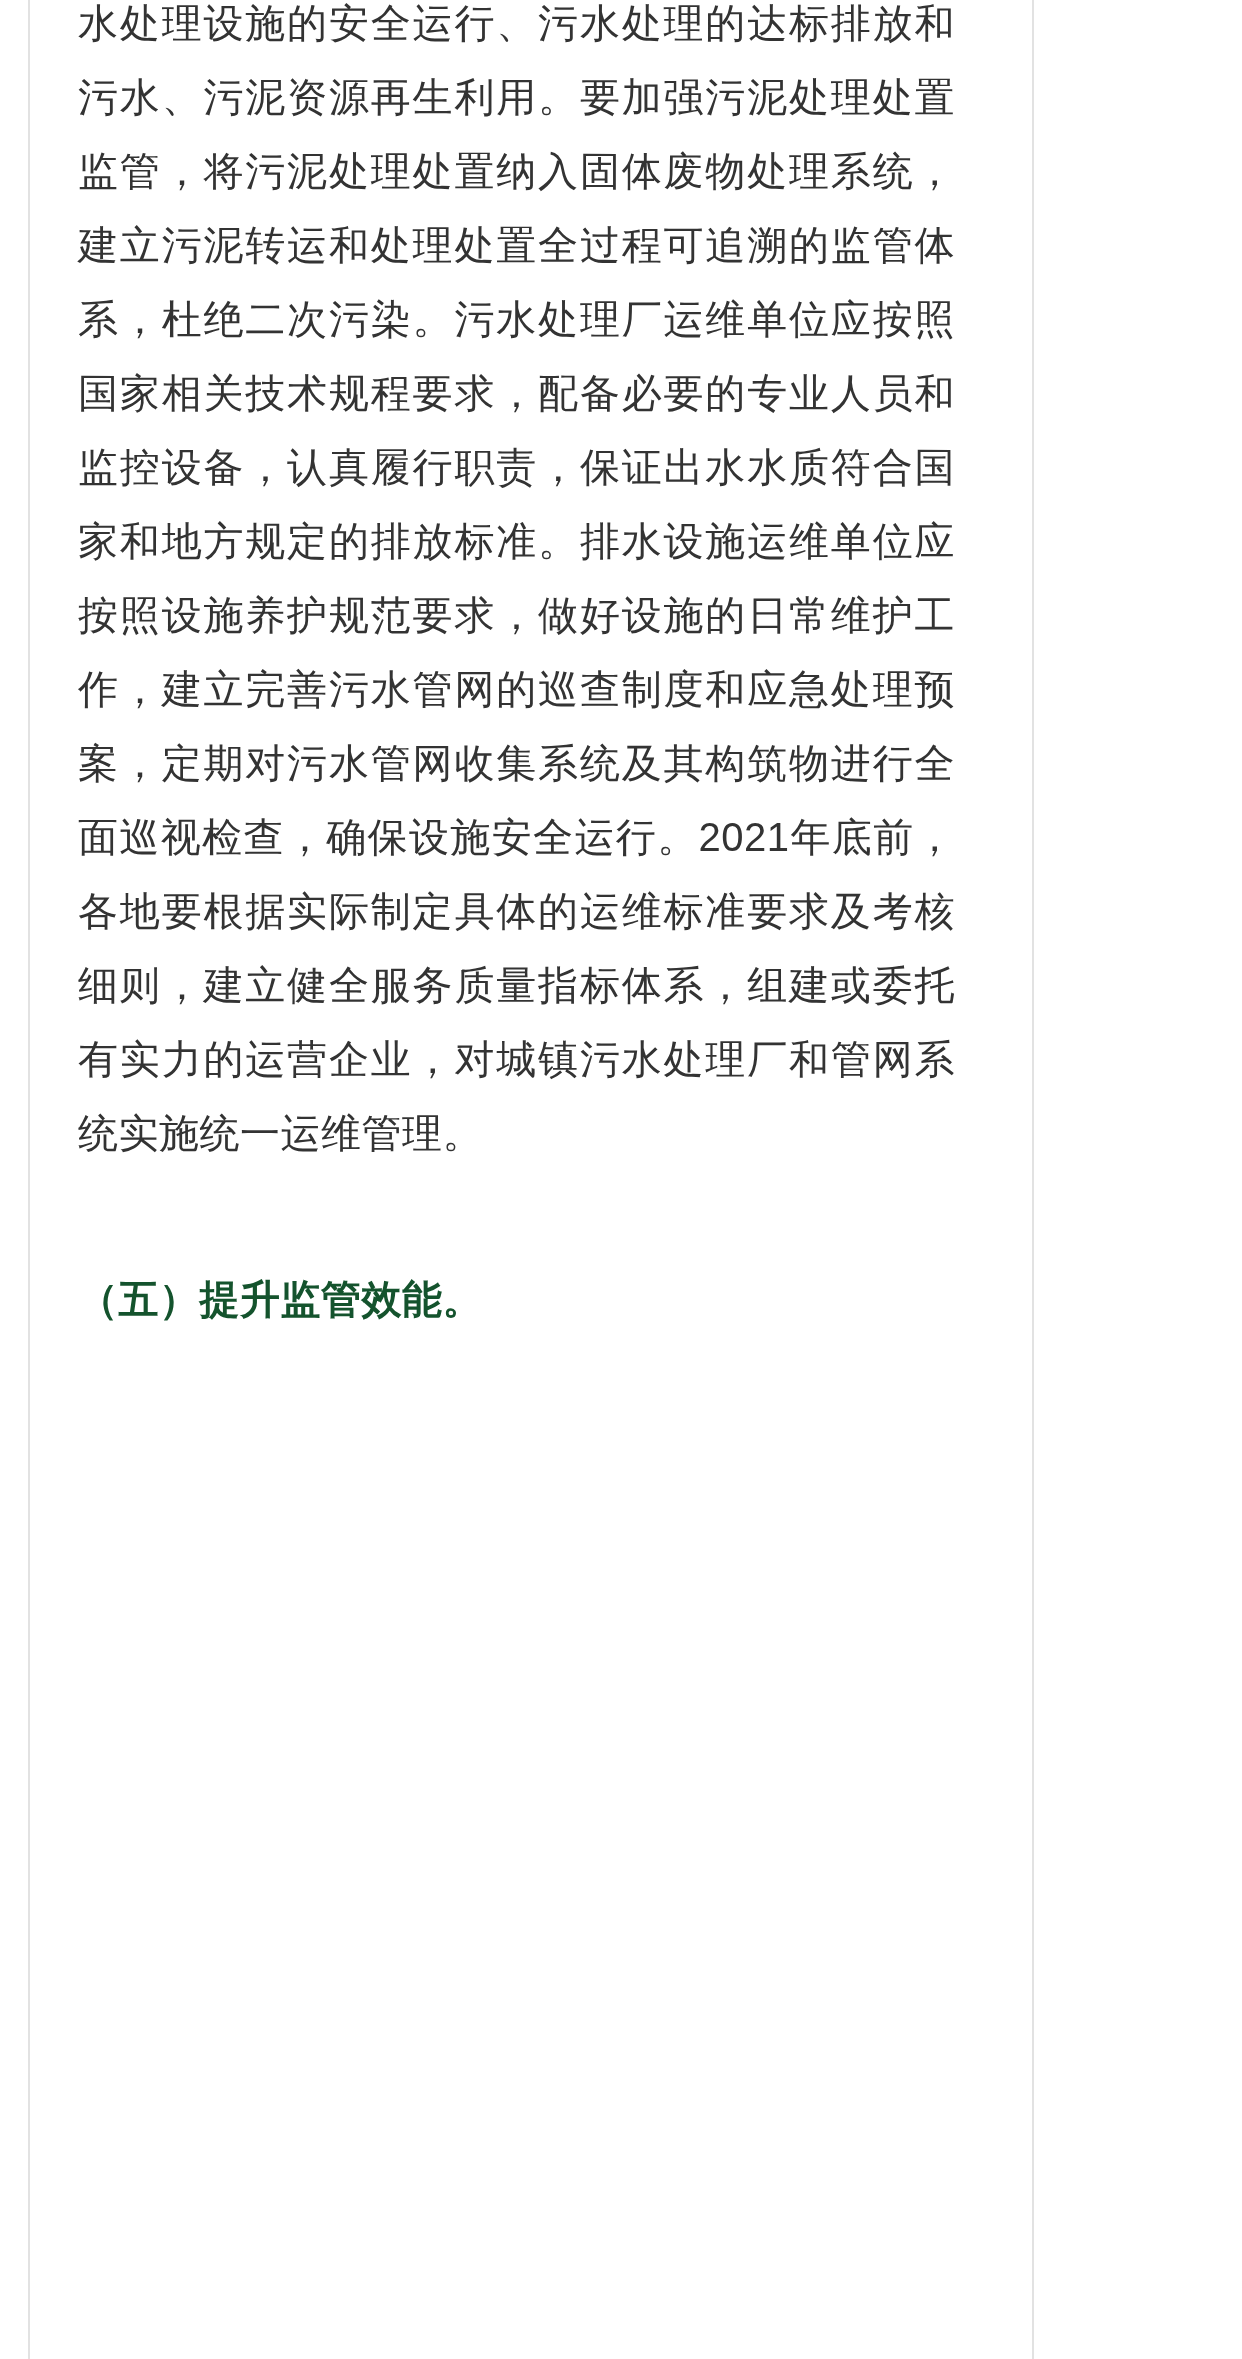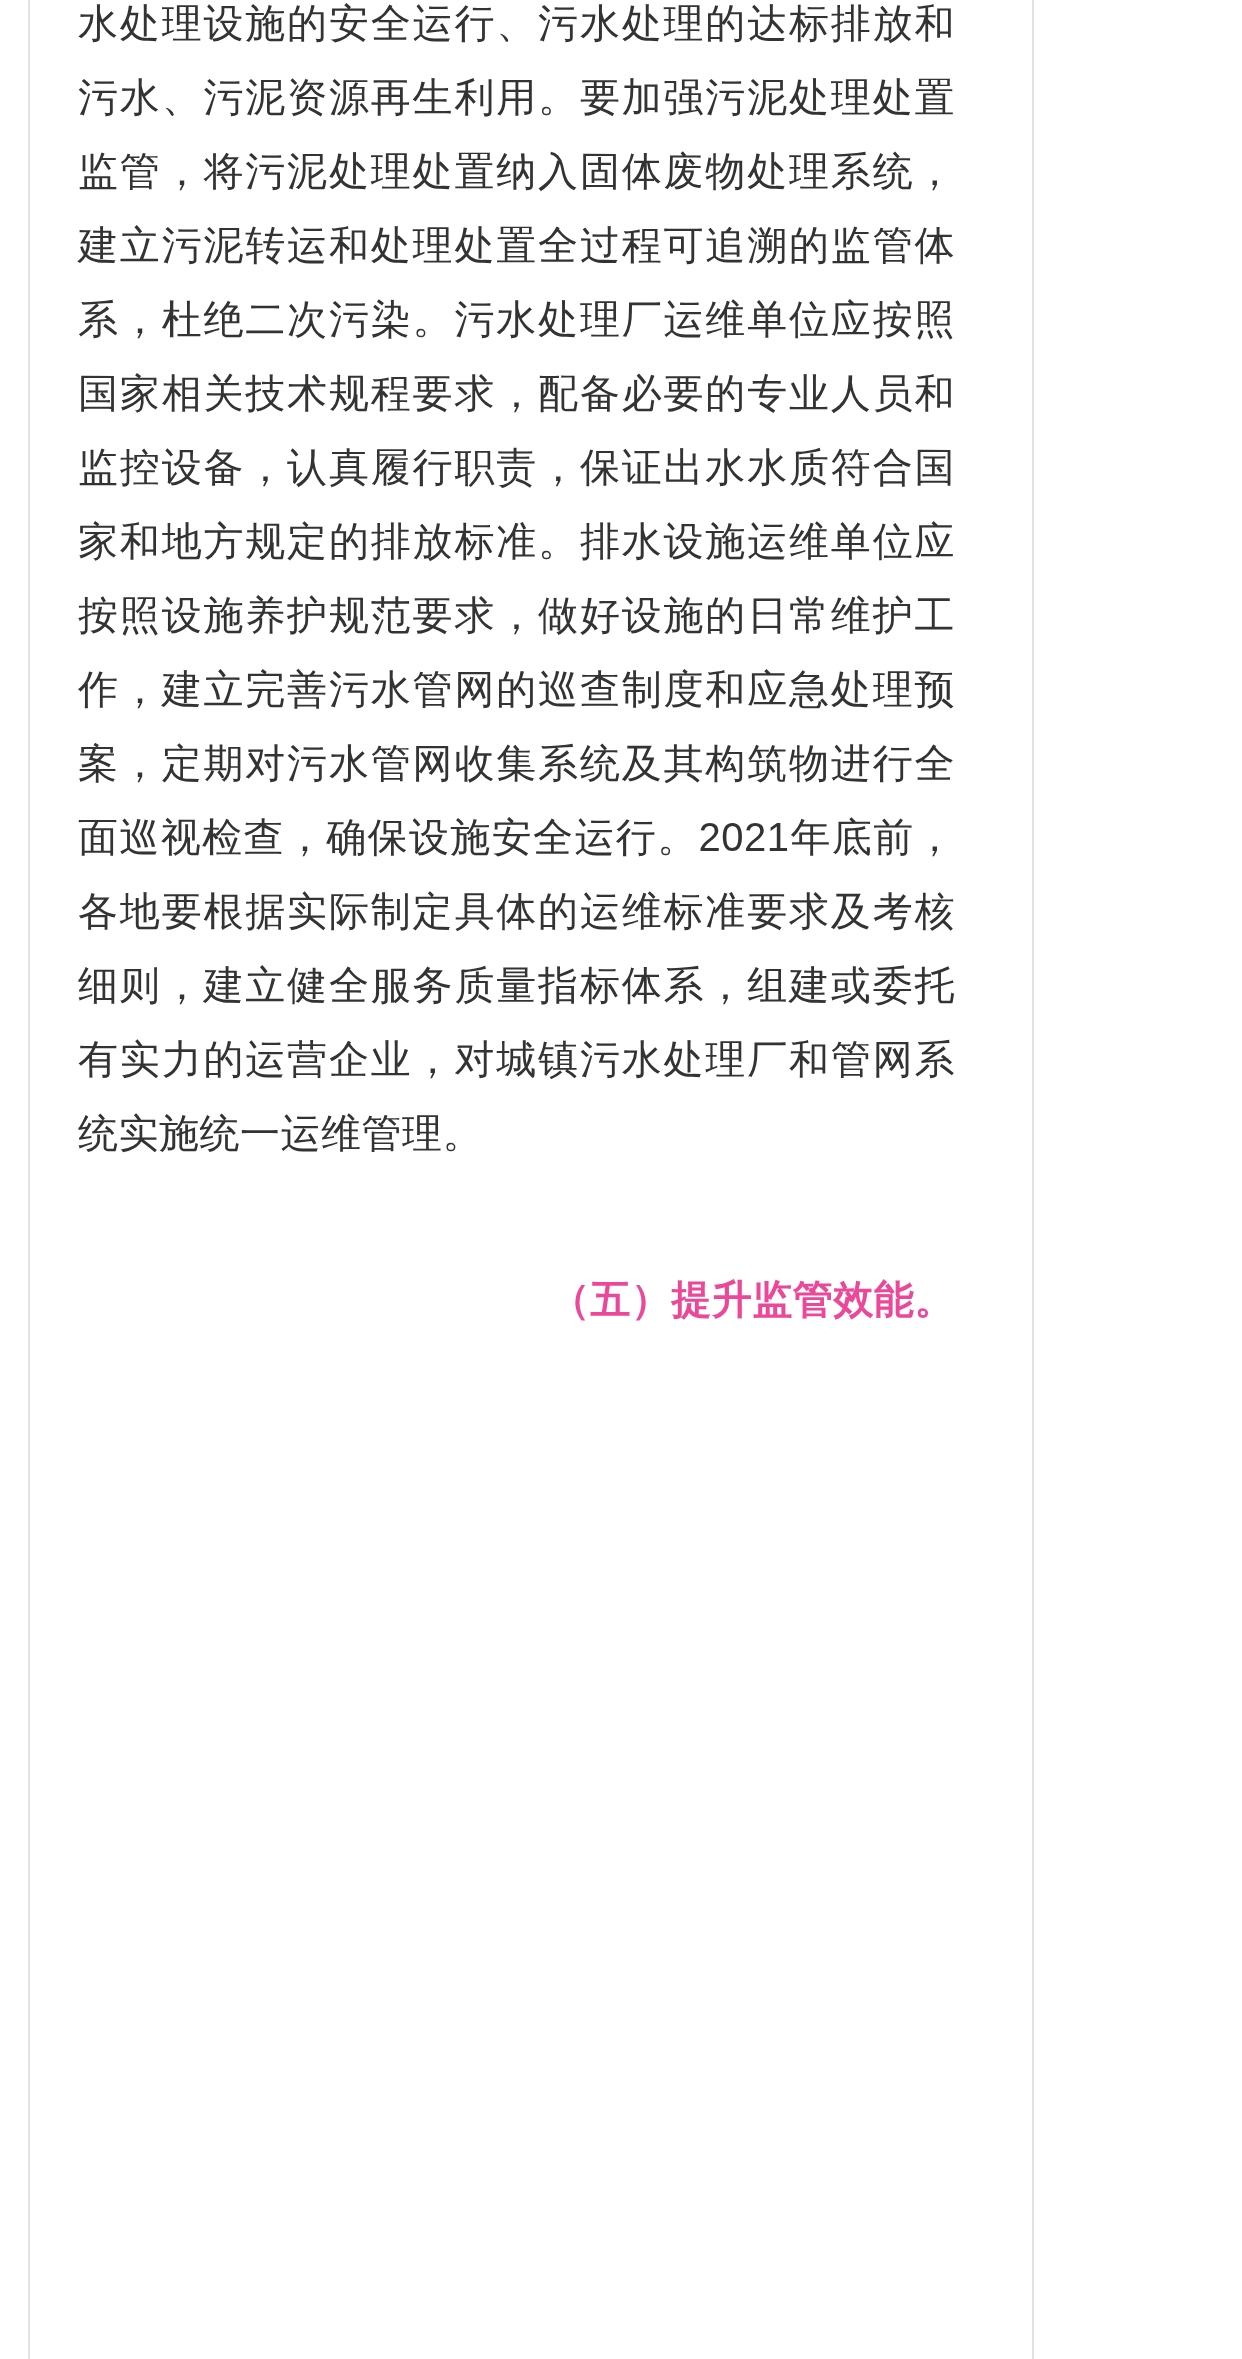--- a/index.html
+++ b/index.html
@@ -50,23 +50,22 @@
     font-weight: 400;
   }
   p.body-text.first {
     margin-top: -14px;
   }
   h2.section-heading {
     margin: 0;
     font-size: 40px;
     line-height: 74px;
     font-weight: 700;
-    color: #ec4899;
+    color: #14532d;
     letter-spacing: 0.5px;
-    text-align: right;
   }
   .gap-after-para { height: 92px; }
   .gap-after-heading { height: 78px; }
 </style>
 </head>
 <body>
 
 <div class="page">
 
   <div class="edge-rule left"></div>

